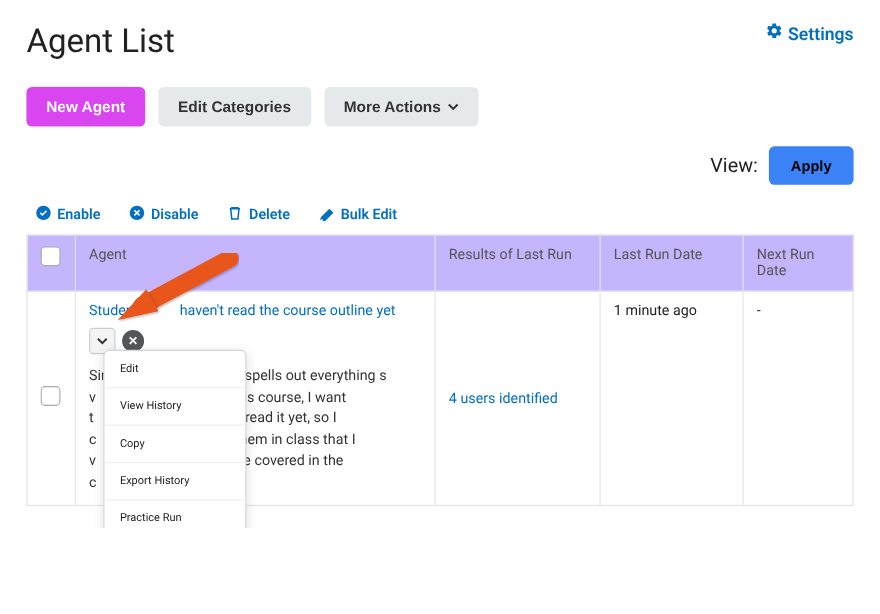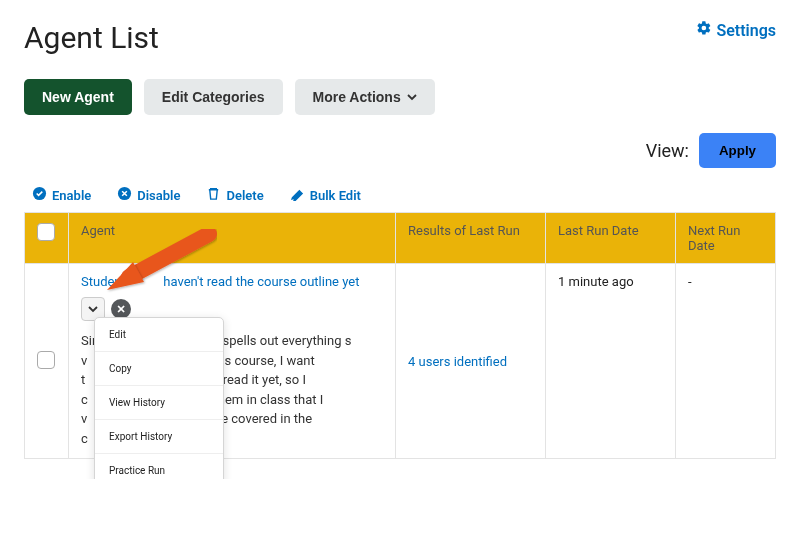--- a/index.html
+++ b/index.html
@@ -11,34 +11,34 @@
     color: #222;
     background: #fff;
     width: 800px;
   }
   .top-row { display: flex; justify-content: space-between; align-items: flex-start; }
   h1 { font-size: 30px; font-weight: 400; margin: 0 0 24px 0; }
   .settings-link { display: flex; align-items: center; gap: 4px; color: #006fbf; font-weight: 600; font-size: 16px; cursor: pointer; }
   .settings-link svg { width: 16px; height: 16px; fill: #006fbf; }
   .toolbar-row { display: flex; gap: 12px; margin-bottom: 18px; }
   .btn { border: none; border-radius: 5px; padding: 10px 18px; font-size: 14px; font-weight: 600; cursor: pointer; display: inline-flex; align-items: center; gap: 6px; }
-  .btn-primary { background: #14532d; color: #fff; }
+  .btn-primary { background: #d946ef; color: #fff; }
   .btn-secondary { background: #e6e9ea; color: #333; }
   .view-row { display: flex; justify-content: flex-end; align-items: center; gap: 10px; margin-bottom: 18px; }
   .view-label { font-size: 18px; }
   .select-wrap { position: relative; }
   .select { border: 1px solid #999; border-radius: 5px; padding: 8px 30px 8px 12px; font-size: 14px; background: #fff; min-width: 120px; }
   .select-chevron { position: absolute; right: 10px; top: 50%; transform: translateY(-50%); pointer-events:none; }
   .btn-apply { background: #3b82f6; font-weight: 600; padding: 10px 20px; border-radius:5px; border:none; cursor:pointer;}
   .bulk-actions { display: flex; gap: 26px; margin: 0 0 8px 8px; }
   .bulk-action { display: flex; align-items: center; gap: 5px; color: #006fbf; font-weight: 600; font-size: 13px; cursor: pointer; }
   .bulk-action svg { width: 15px; height: 15px; fill: #006fbf; }
   table.agent-table { width: 100%; border-collapse: collapse; border: 1px solid #ddd; }
   table.agent-table th, table.agent-table td { border: 1px solid #e3e3e3; padding: 10px 12px; text-align: left; vertical-align: top; font-size: 13px; }
-  table.agent-table th { font-weight: 400; color: #555; background: #eab308; }
+  table.agent-table th { font-weight: 400; color: #555; background: #c4b5fd; }
   th.col-check, td.col-check { width: 44px; text-align: center; }
   .checkbox { width: 18px; height: 18px; border: 1.5px solid #aaa; border-radius: 4px; display: inline-block; background:#fff; cursor:pointer; }
   .agent-link { color: #006fbf; cursor: pointer; }
   .row-actions { margin: 8px 0 10px 0; display:flex; gap:6px; align-items:center; }
   .chev-btn { width:24px; height:24px; border:1px solid #ccc; border-radius:4px; background:#f4f4f4; display:flex; align-items:center; justify-content:center; cursor:pointer;}
   .status-dot { width:20px; height:20px; border-radius:50%; background:#54575a; display:flex; align-items:center; justify-content:center;}
   .status-dot::before { content:"✕"; color:#fff; font-size:11px; font-weight:bold; line-height:1;}
   .agent-desc { color:#333; font-size:13px; line-height:1.5; }
   .results-link { color:#006fbf; cursor:pointer; }
   
@@ -157,22 +157,22 @@
       </td>
       <td style="vertical-align:middle;"><span class="results-link">4 users identified</span></td>
       <td>1 minute ago</td>
       <td>-</td>
     </tr>
   </tbody>
 </table>
 
 <div class="dropdown" style="left:70px; top:105px;">
   <div class="dropdown-item">Edit</div>
+  <div class="dropdown-item">View History</div>
   <div class="dropdown-item">Copy</div>
-  <div class="dropdown-item">View History</div>
   <div class="dropdown-item">Export History</div>
   <div class="dropdown-item">Practice Run</div>
   <div class="dropdown-item highlight">Run Now</div>
   <div class="dropdown-item">Delete</div>
 </div>
 
 <svg class="arrow" style="left:65px; top:10px;" width="130" height="80" viewBox="0 0 130 80">
   <defs>
         <filter id="s1">
           <feDropShadow dx="1" dy="1" stdDeviation="1" flood-opacity="0.3"></feDropShadow>

